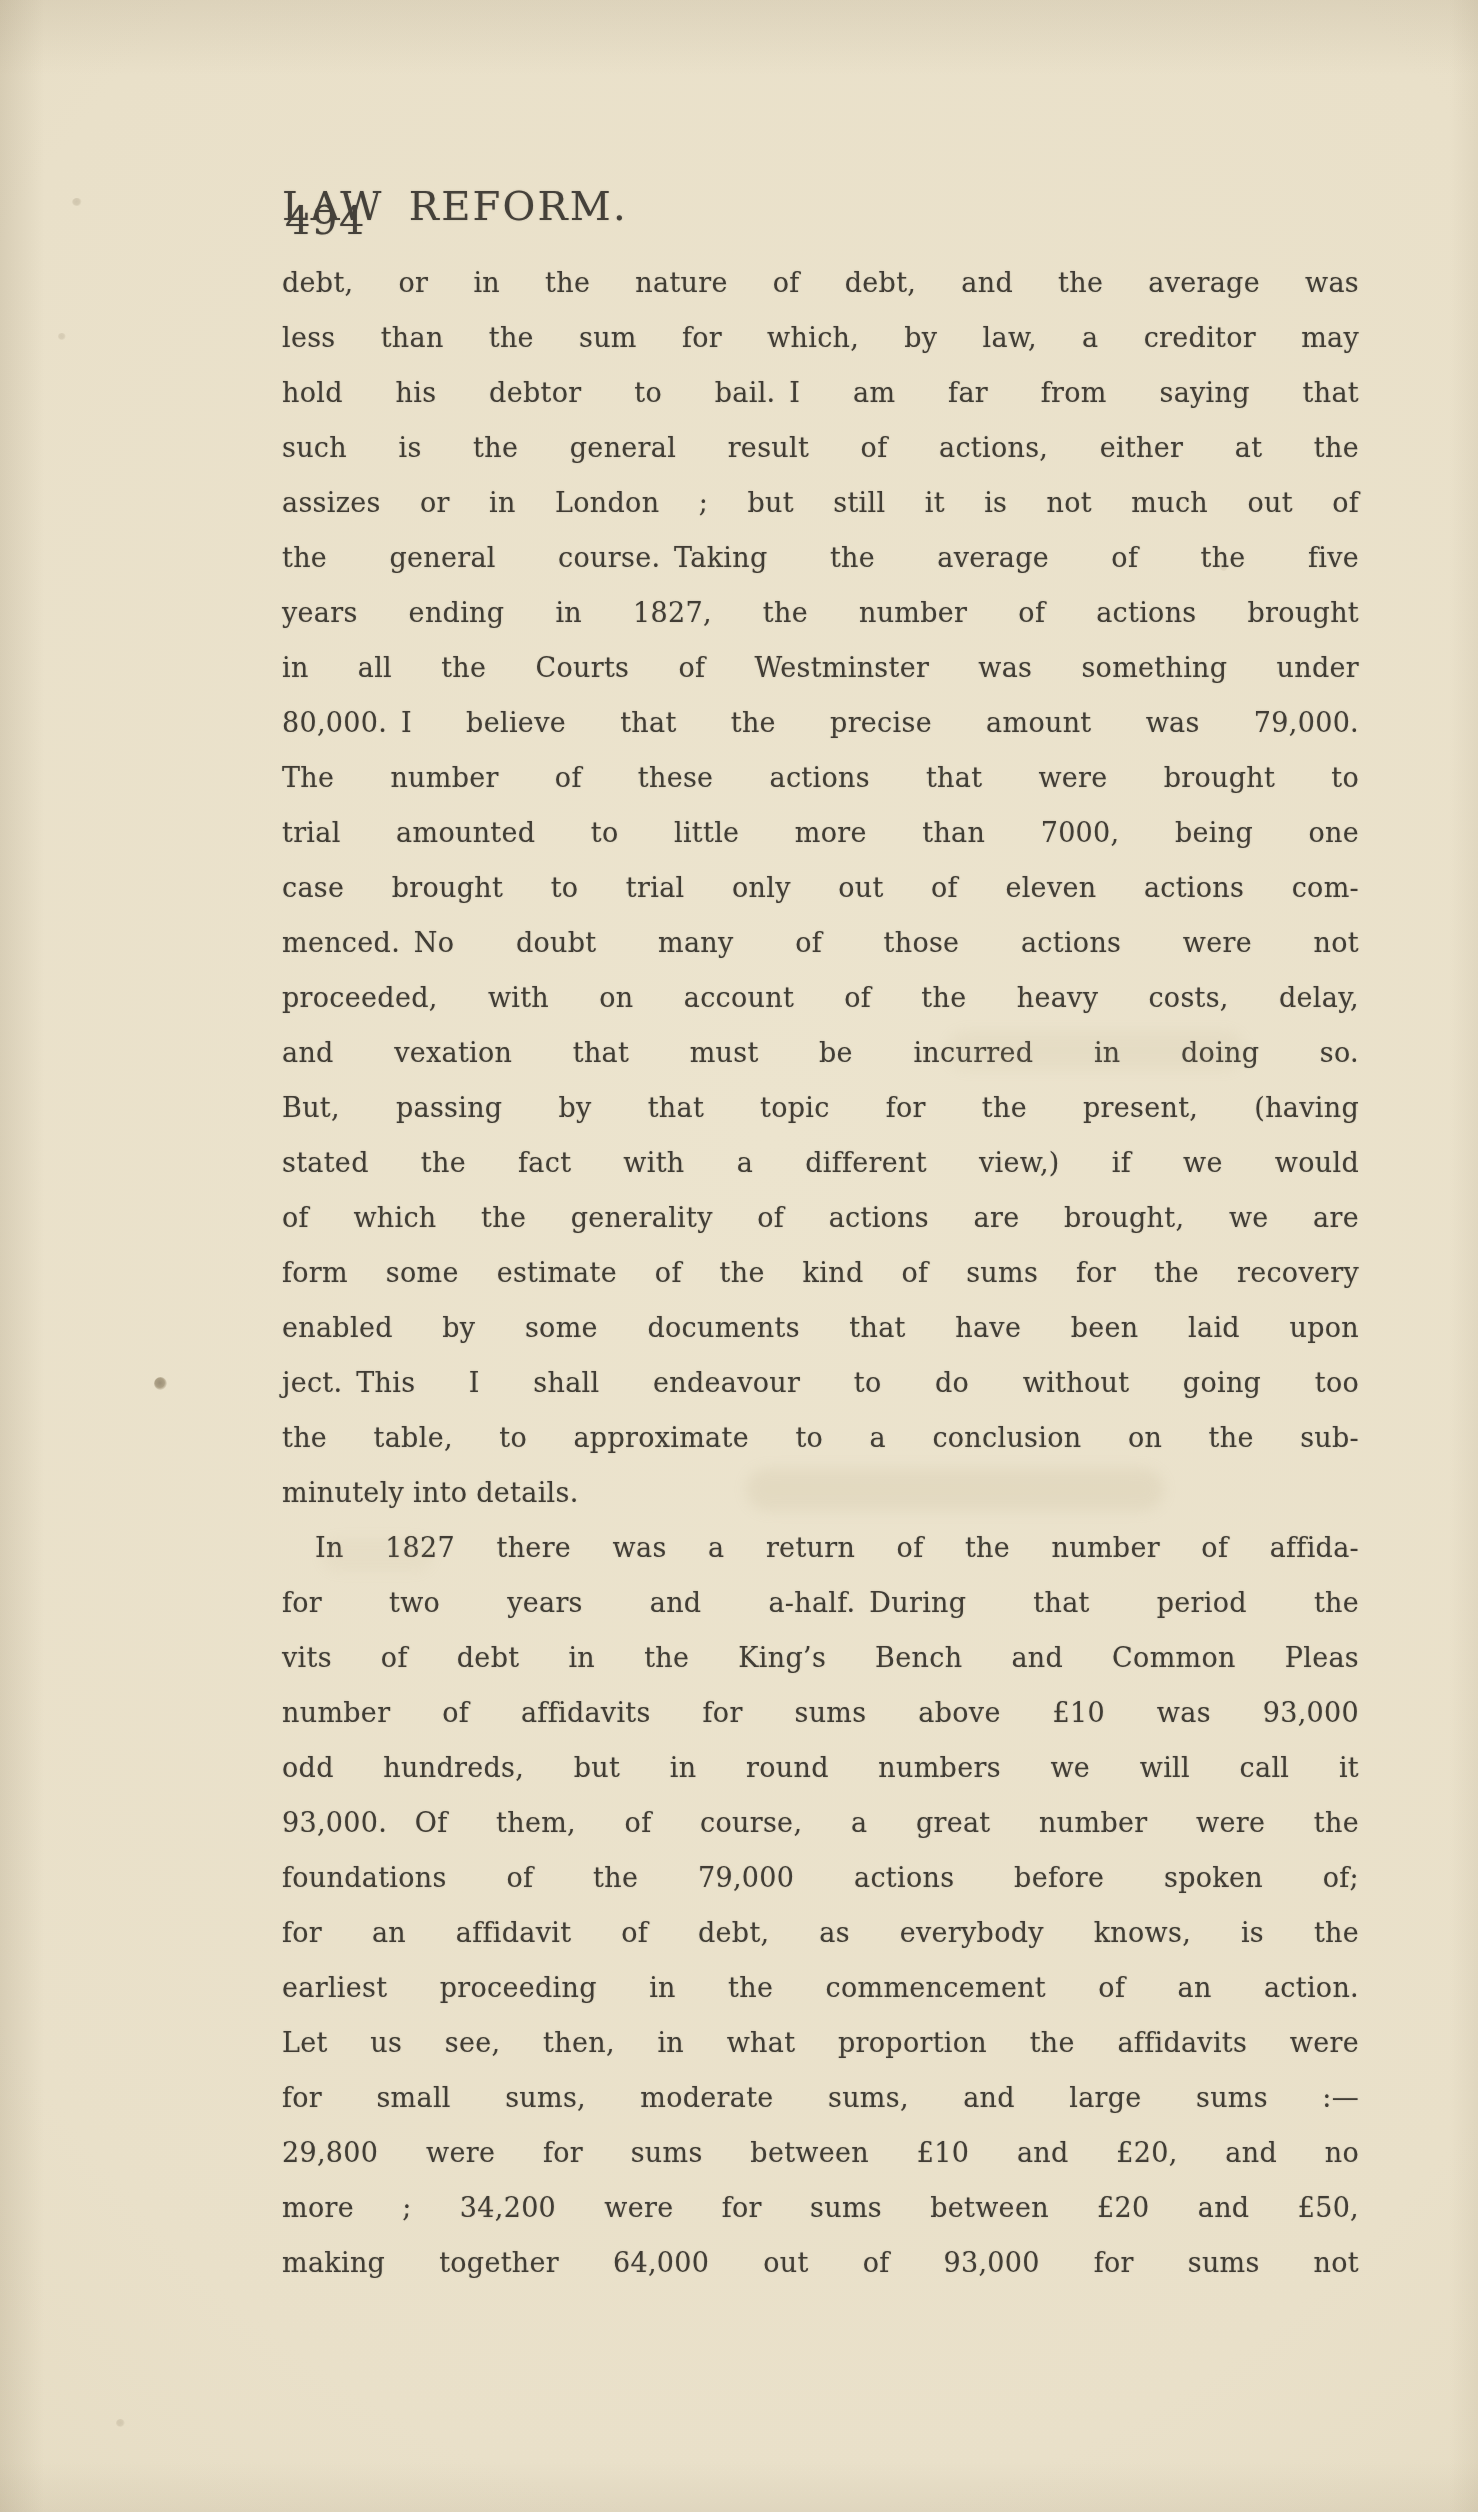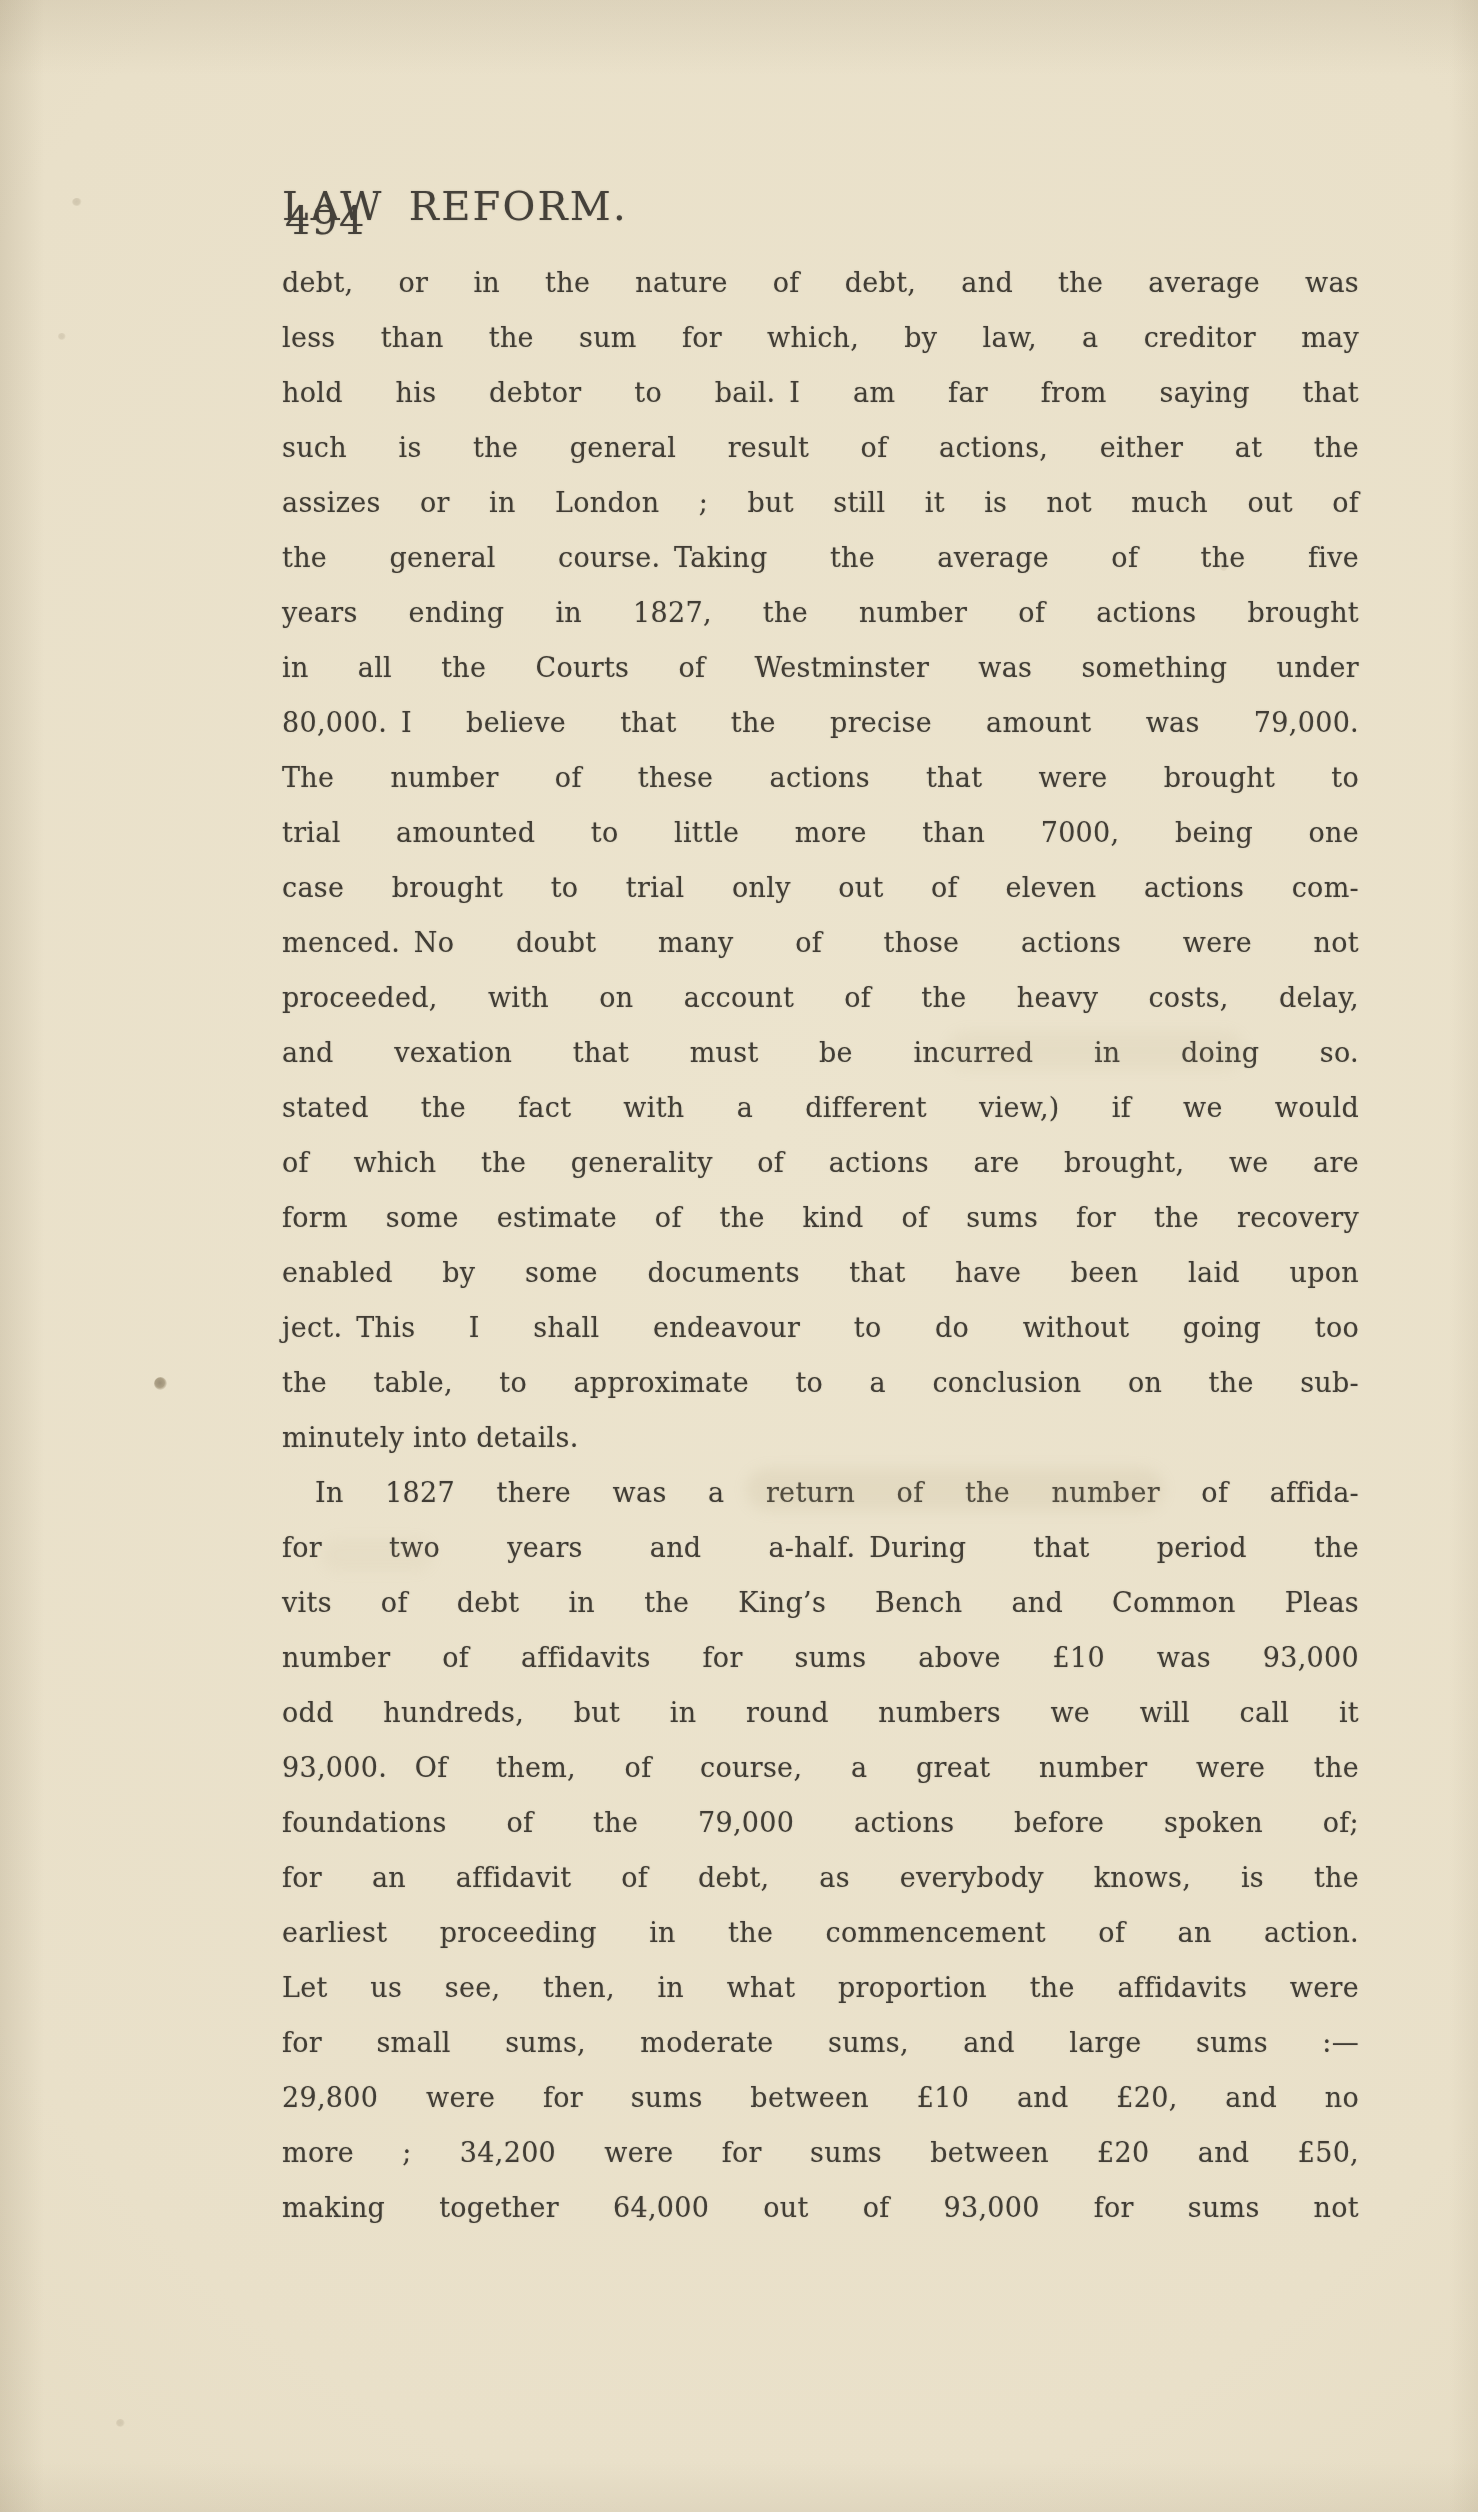--- a/index.html
+++ b/index.html
@@ -76,20 +76,21 @@
       <div class="line">the general course. Taking the average of the five</div>
       <div class="line">years ending in 1827, the number of actions brought</div>
       <div class="line">in all the Courts of Westminster was something under</div>
       <div class="line">80,000. I believe that the precise amount was 79,000.</div>
       <div class="line">The number of these actions that were brought to</div>
       <div class="line">trial amounted to little more than 7000, being one</div>
       <div class="line">case brought to trial only out of eleven actions com-</div>
       <div class="line">menced. No doubt many of those actions were not</div>
       <div class="line">proceeded, with on account of the heavy costs, delay,</div>
       <div class="line">and vexation that must be incurred in doing so.</div>
+      <div class="line">But, passing by that topic for the present, (having</div>
       <div class="line">stated the fact with a different view,) if we would</div>
       <div class="line">of which the generality of actions are brought, we are</div>
       <div class="line">form some estimate of the kind of sums for the recovery</div>
       <div class="line">enabled by some documents that have been laid upon</div>
       <div class="line">ject. This I shall endeavour to do without going too</div>
       <div class="line">the table, to approximate to a conclusion on the sub-</div>
       <div class="line no-just">minutely into details.</div>
       <div class="line indent">In 1827 there was a return of the number of affida-</div>
       <div class="line">for two years and a-half. During that period the</div>
       <div class="line">vits of debt in the King’s Bench and Common Pleas</div>

